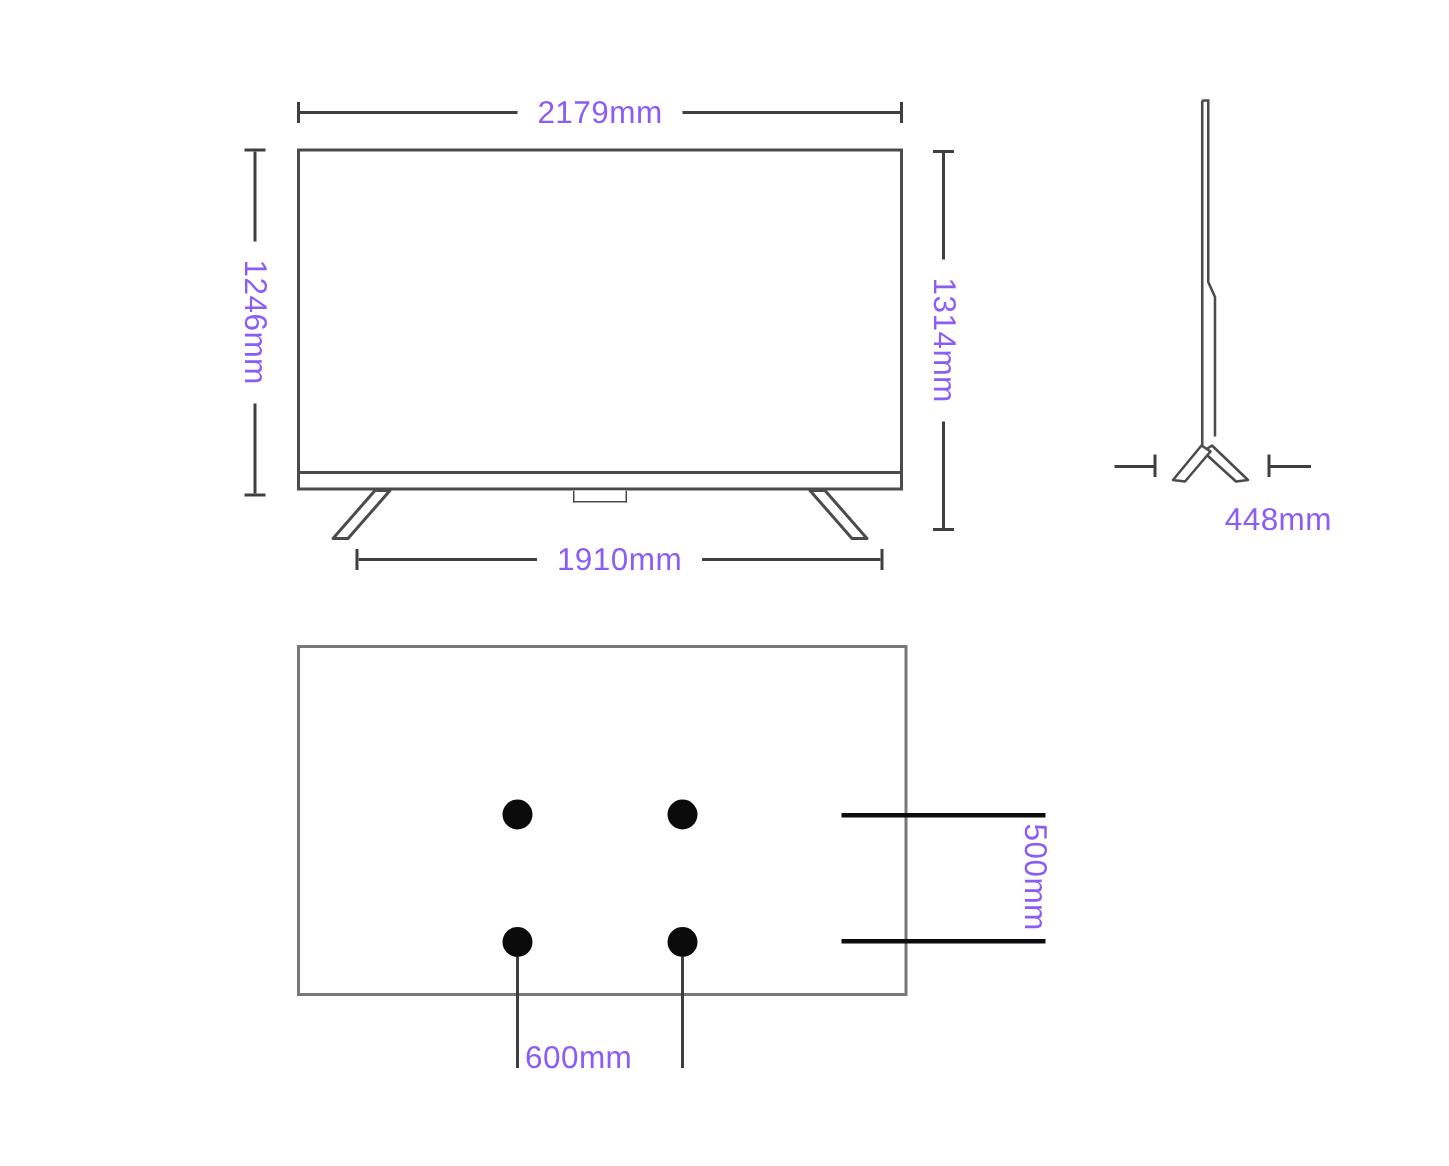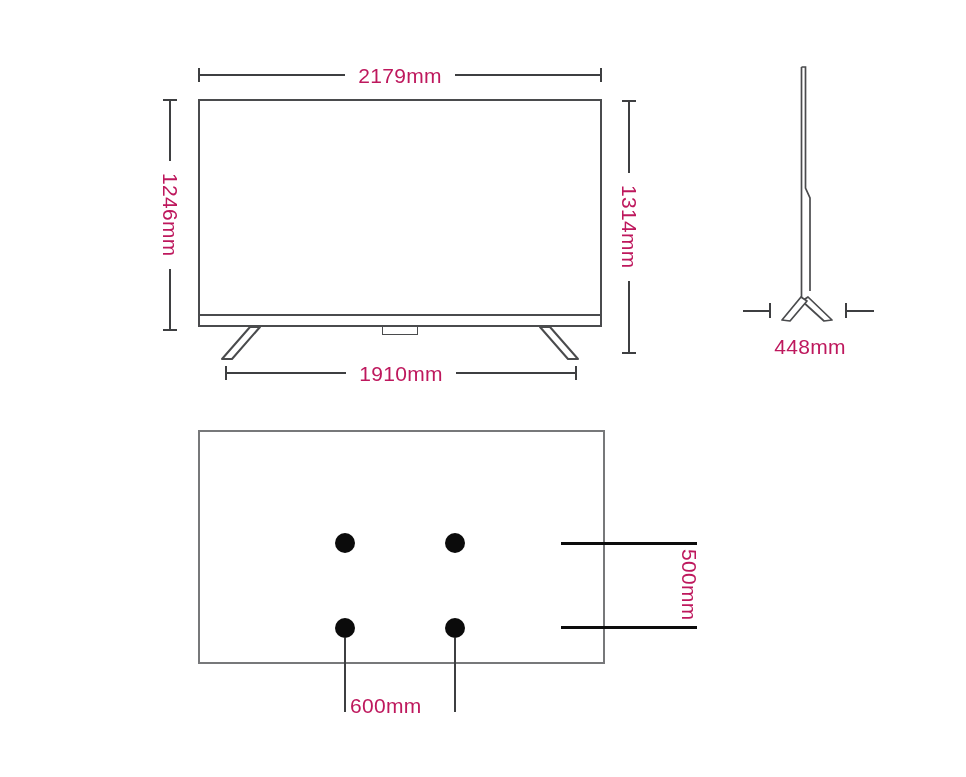--- a/index.html
+++ b/index.html
@@ -2,21 +2,21 @@
 <html><head>
 <meta charset="utf-8">
 <style>
   html,body{margin:0;padding:0;background:#ffffff;}
   .canvas{
     position:relative;width:966px;height:777px;background:#ffffff;
     font-family:"Liberation Sans",sans-serif;overflow:hidden;
   }
   .view{position:absolute;inset:0;}
   .abs{position:absolute;}
-  .dlabel{font-size:21px;color:#be185d;letter-spacing:.3px;white-space:nowrap;line-height:1;}
+  .dlabel{font-size:21px;color:#8b5cf6;letter-spacing:.3px;white-space:nowrap;line-height:1;}
   
   .hdim{display:flex;align-items:center;}
   .hdim .dline{flex:1;height:1.6px;background:#3e3f41;}
   .vtick{width:1.6px;height:14px;background:#3e3f41;flex:none;}
   .hdim .dlabel{padding:0 13px;}
   
   .vdim{display:flex;flex-direction:column;align-items:center;}
   .vdim .dline{flex:1;width:1.6px;background:#3e3f41;}
   .htick{height:1.6px;width:14px;background:#3e3f41;flex:none;}
   .vdim .dlabel{padding:12px 0;writing-mode:vertical-rl;}
@@ -64,21 +64,21 @@
       <div class="innerline"></div>
     </div>
 
     <div class="abs notch" style="left:382px;top:327px;width:36px;height:8px;"></div>
 
     <svg class="abs" style="left:210px;top:326px;" width="380" height="36" viewBox="0 0 380 36">
       <polygon points="40,1 50,1 22,33 12,33" fill="#ffffff" stroke="#4a4b4d" stroke-width="2" stroke-linejoin="round"></polygon>
       <polygon points="330,1 340,1 368,33 358,33" fill="#ffffff" stroke="#4a4b4d" stroke-width="2" stroke-linejoin="round"></polygon>
     </svg>
 
-    <div class="abs hdim" style="left:225px;top:362px;width:352px;height:22px;">
+    <div class="abs hdim" style="left:237px;top:362px;width:352px;height:22px;">
       <span class="vtick"></span>
       <span class="dline"></span>
       <span class="dlabel">1910mm</span>
       <span class="dline"></span>
       <span class="vtick"></span>
     </div>
   </div>
 
   <div class="view">
 
@@ -87,21 +87,21 @@
       <path d="M61.5 12 V243" fill="none" stroke="#4a4b4d" stroke-width="1.7"></path>
       <polygon points="68,242 62,246 84,266 92,265" fill="#ffffff" stroke="#4a4b4d" stroke-width="1.7" stroke-linejoin="round"></polygon>
       <polygon points="61,242 67,246 50,266 42,265" fill="#ffffff" stroke="#4a4b4d" stroke-width="1.7" stroke-linejoin="round"></polygon>
     </svg>
 
     <div class="abs thinline" style="left:743px;top:310px;width:27px;height:1.6px;"></div>
     <div class="abs thinline" style="left:769px;top:303px;width:1.6px;height:15px;"></div>
     <div class="abs thinline" style="left:845px;top:303px;width:1.6px;height:15px;"></div>
     <div class="abs thinline" style="left:846px;top:310px;width:28px;height:1.6px;"></div>
 
-    <div class="abs dlabel" style="left:760px;top:336px;width:100px;text-align:center;">448mm</div>
+    <div class="abs dlabel" style="left:788px;top:336px;width:100px;text-align:right;">448mm</div>
   </div>
 
   <div class="view">
 
     <div class="abs rearrect" style="left:198px;top:430px;width:407px;height:234px;"></div>
 
     <div class="abs hole" style="left:335px;top:533px;"></div>
     <div class="abs hole" style="left:445px;top:533px;"></div>
     <div class="abs hole" style="left:335px;top:618px;"></div>
     <div class="abs hole" style="left:445px;top:618px;"></div>

